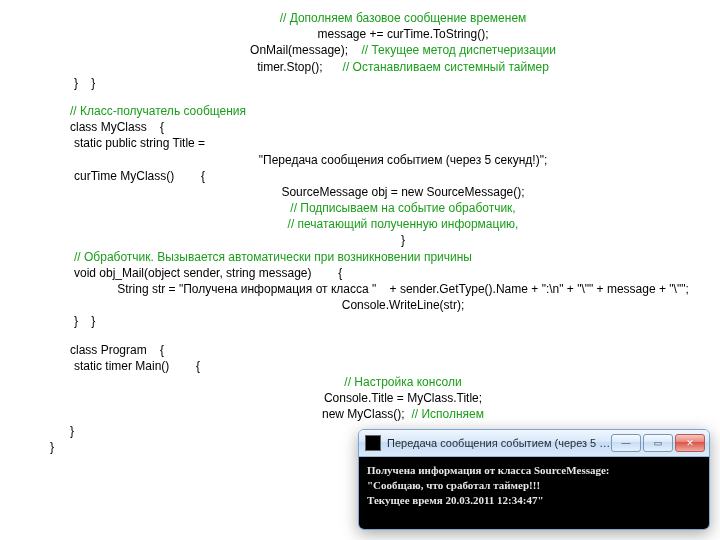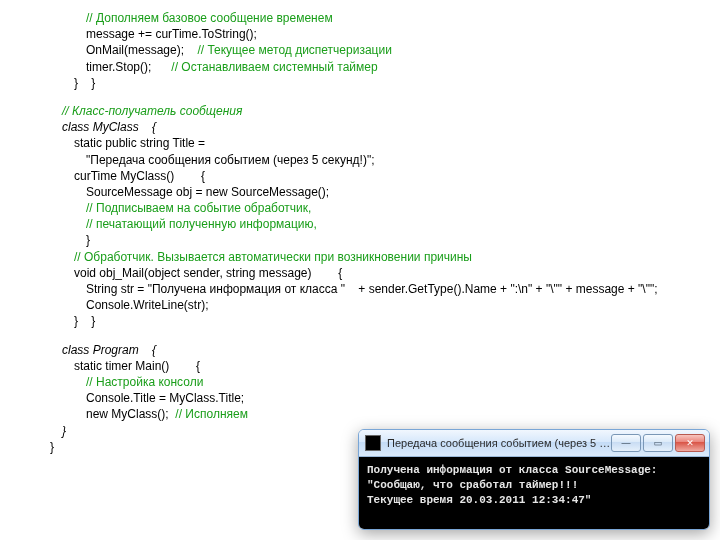--- a/index.html
+++ b/index.html
@@ -10,23 +10,23 @@
     line-height: 1.35;
     color: #000;
     width: 720px;
     height: 540px;
     box-sizing: border-box;
     position: relative;
     background: #fff;
   }
   .code-line { white-space: pre; }
   .i0 { margin-left: 0; }
-  .i1 { margin-left: 12px; font-style: italic; }
+  .i1 { margin-left: 20px; }
   .i2 { margin-left: 24px; }
-  .i3 { margin-left: 36px; }
+  .i3 { margin-left: 36px; text-align: center; }
   .cm { color: #1a9e1a; }
   .kw { color: #000000; }
 
   .console-window {
     position: absolute;
     right: 10px;
     bottom: 10px;
     width: 350px;
     border: 1px solid #7aa6d6;
     border-radius: 6px;
@@ -67,21 +67,21 @@
     font-size: 9px; color: #3a4a5a;
   }
   .win-btn.close {
     background: linear-gradient(#f7c6c0,#ea837a 45%,#d95548 46%,#f0a9a0);
     border-color: #b85a50;
     color: #fff;
   }
   .console-body {
     background: #000;
     color: #e6e6e6;
-    font-family: Liberation Mono, monospace;
+    font-family: Liberation Serif, serif;
     font-size: 11px;
     line-height: 1.35;
     padding: 6px 8px 12px 8px;
     min-height: 54px;
     white-space: pre-wrap;
     font-weight: bold;
   }
   .blank { height: 12px; }
 </style>
 </head>

